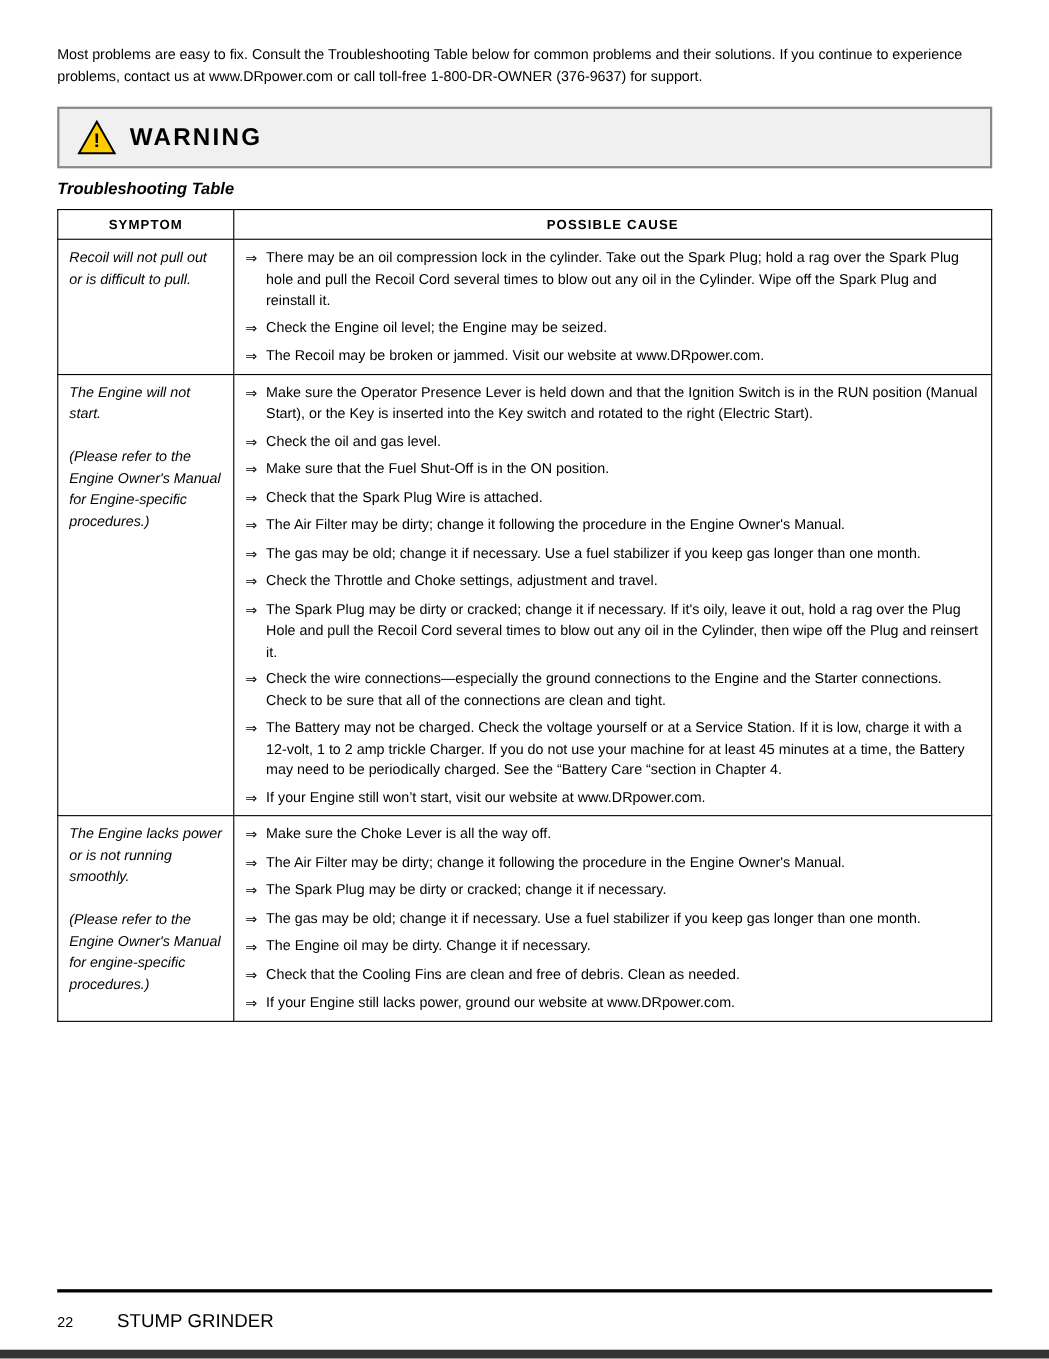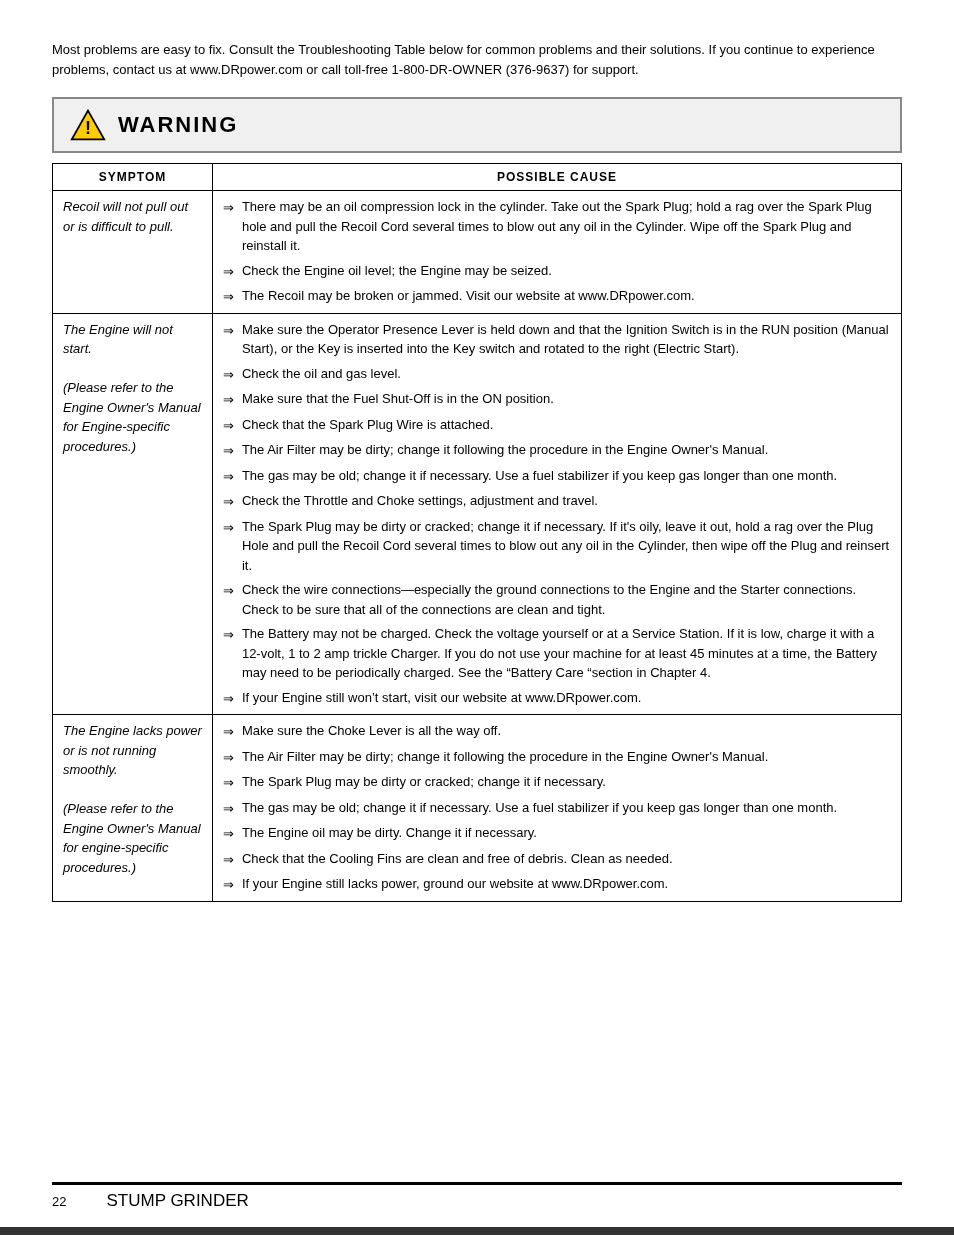--- a/index.html
+++ b/index.html
@@ -113,21 +113,21 @@
       line-height: 1.5;
     }
     .footer {
       position: absolute;
       bottom: 24px;
       left: 52px;
       right: 52px;
       display: flex;
       align-items: center;
       border-top: 3px solid #000;
-      padding-top: 6px;
+      padding-top: 16px;
     }
     .footer-page {
       font-size: 13px;
       margin-right: 40px;
     }
     .footer-title {
       font-size: 17px;
       font-weight: normal;
     }
     .bottom-bar {
@@ -149,20 +149,21 @@
 
   <div class="warning-box">
     <svg class="warning-icon" viewBox="0 0 40 36" xmlns="http://www.w3.org/2000/svg">
       <polygon points="20,2 38,34 2,34" fill="#ffcc00" stroke="#000" stroke-width="2"></polygon>
       <text x="20" y="28" text-anchor="middle" font-size="20" font-weight="bold" fill="#000">!</text>
     </svg>
     <span class="warning-label">WARNING</span>
   </div>
 
 
+  <div class="table-title">Troubleshooting Table</div>
 
   <table>
     <thead>
       <tr>
         <th>Symptom</th>
         <th>Possible Cause</th>
       </tr>
     </thead>
     <tbody id="table-body">
     <tr>

